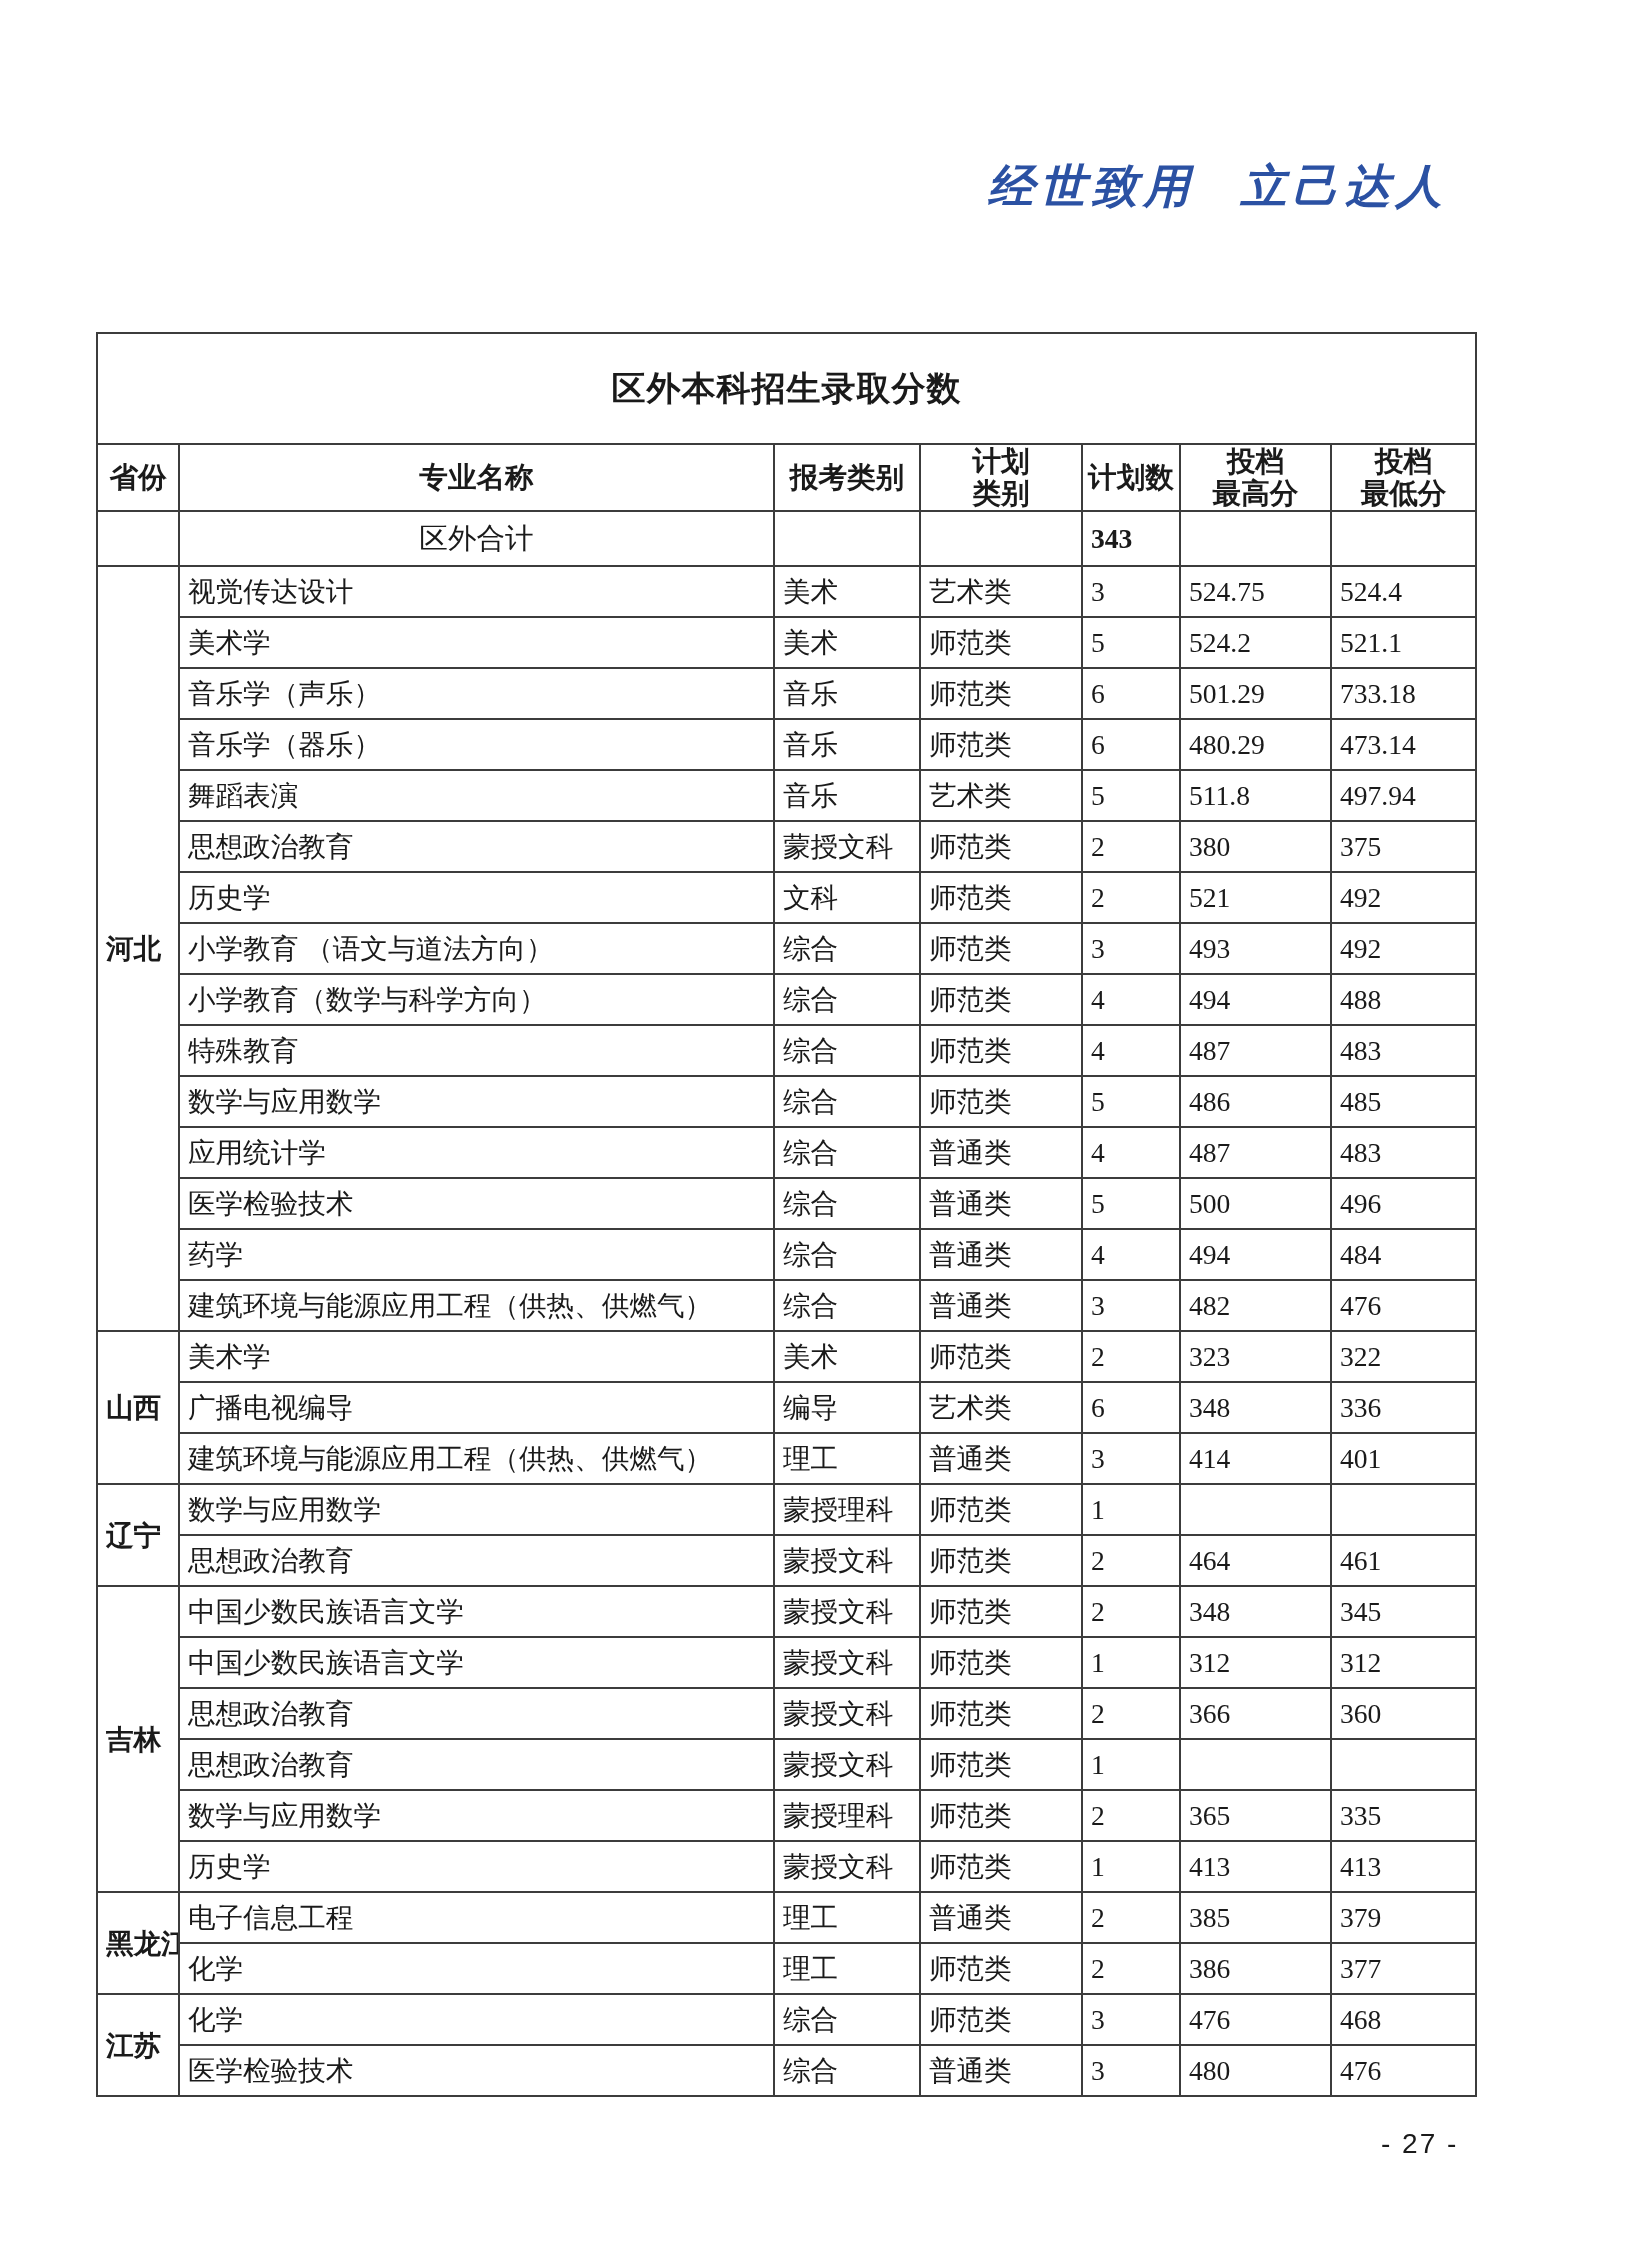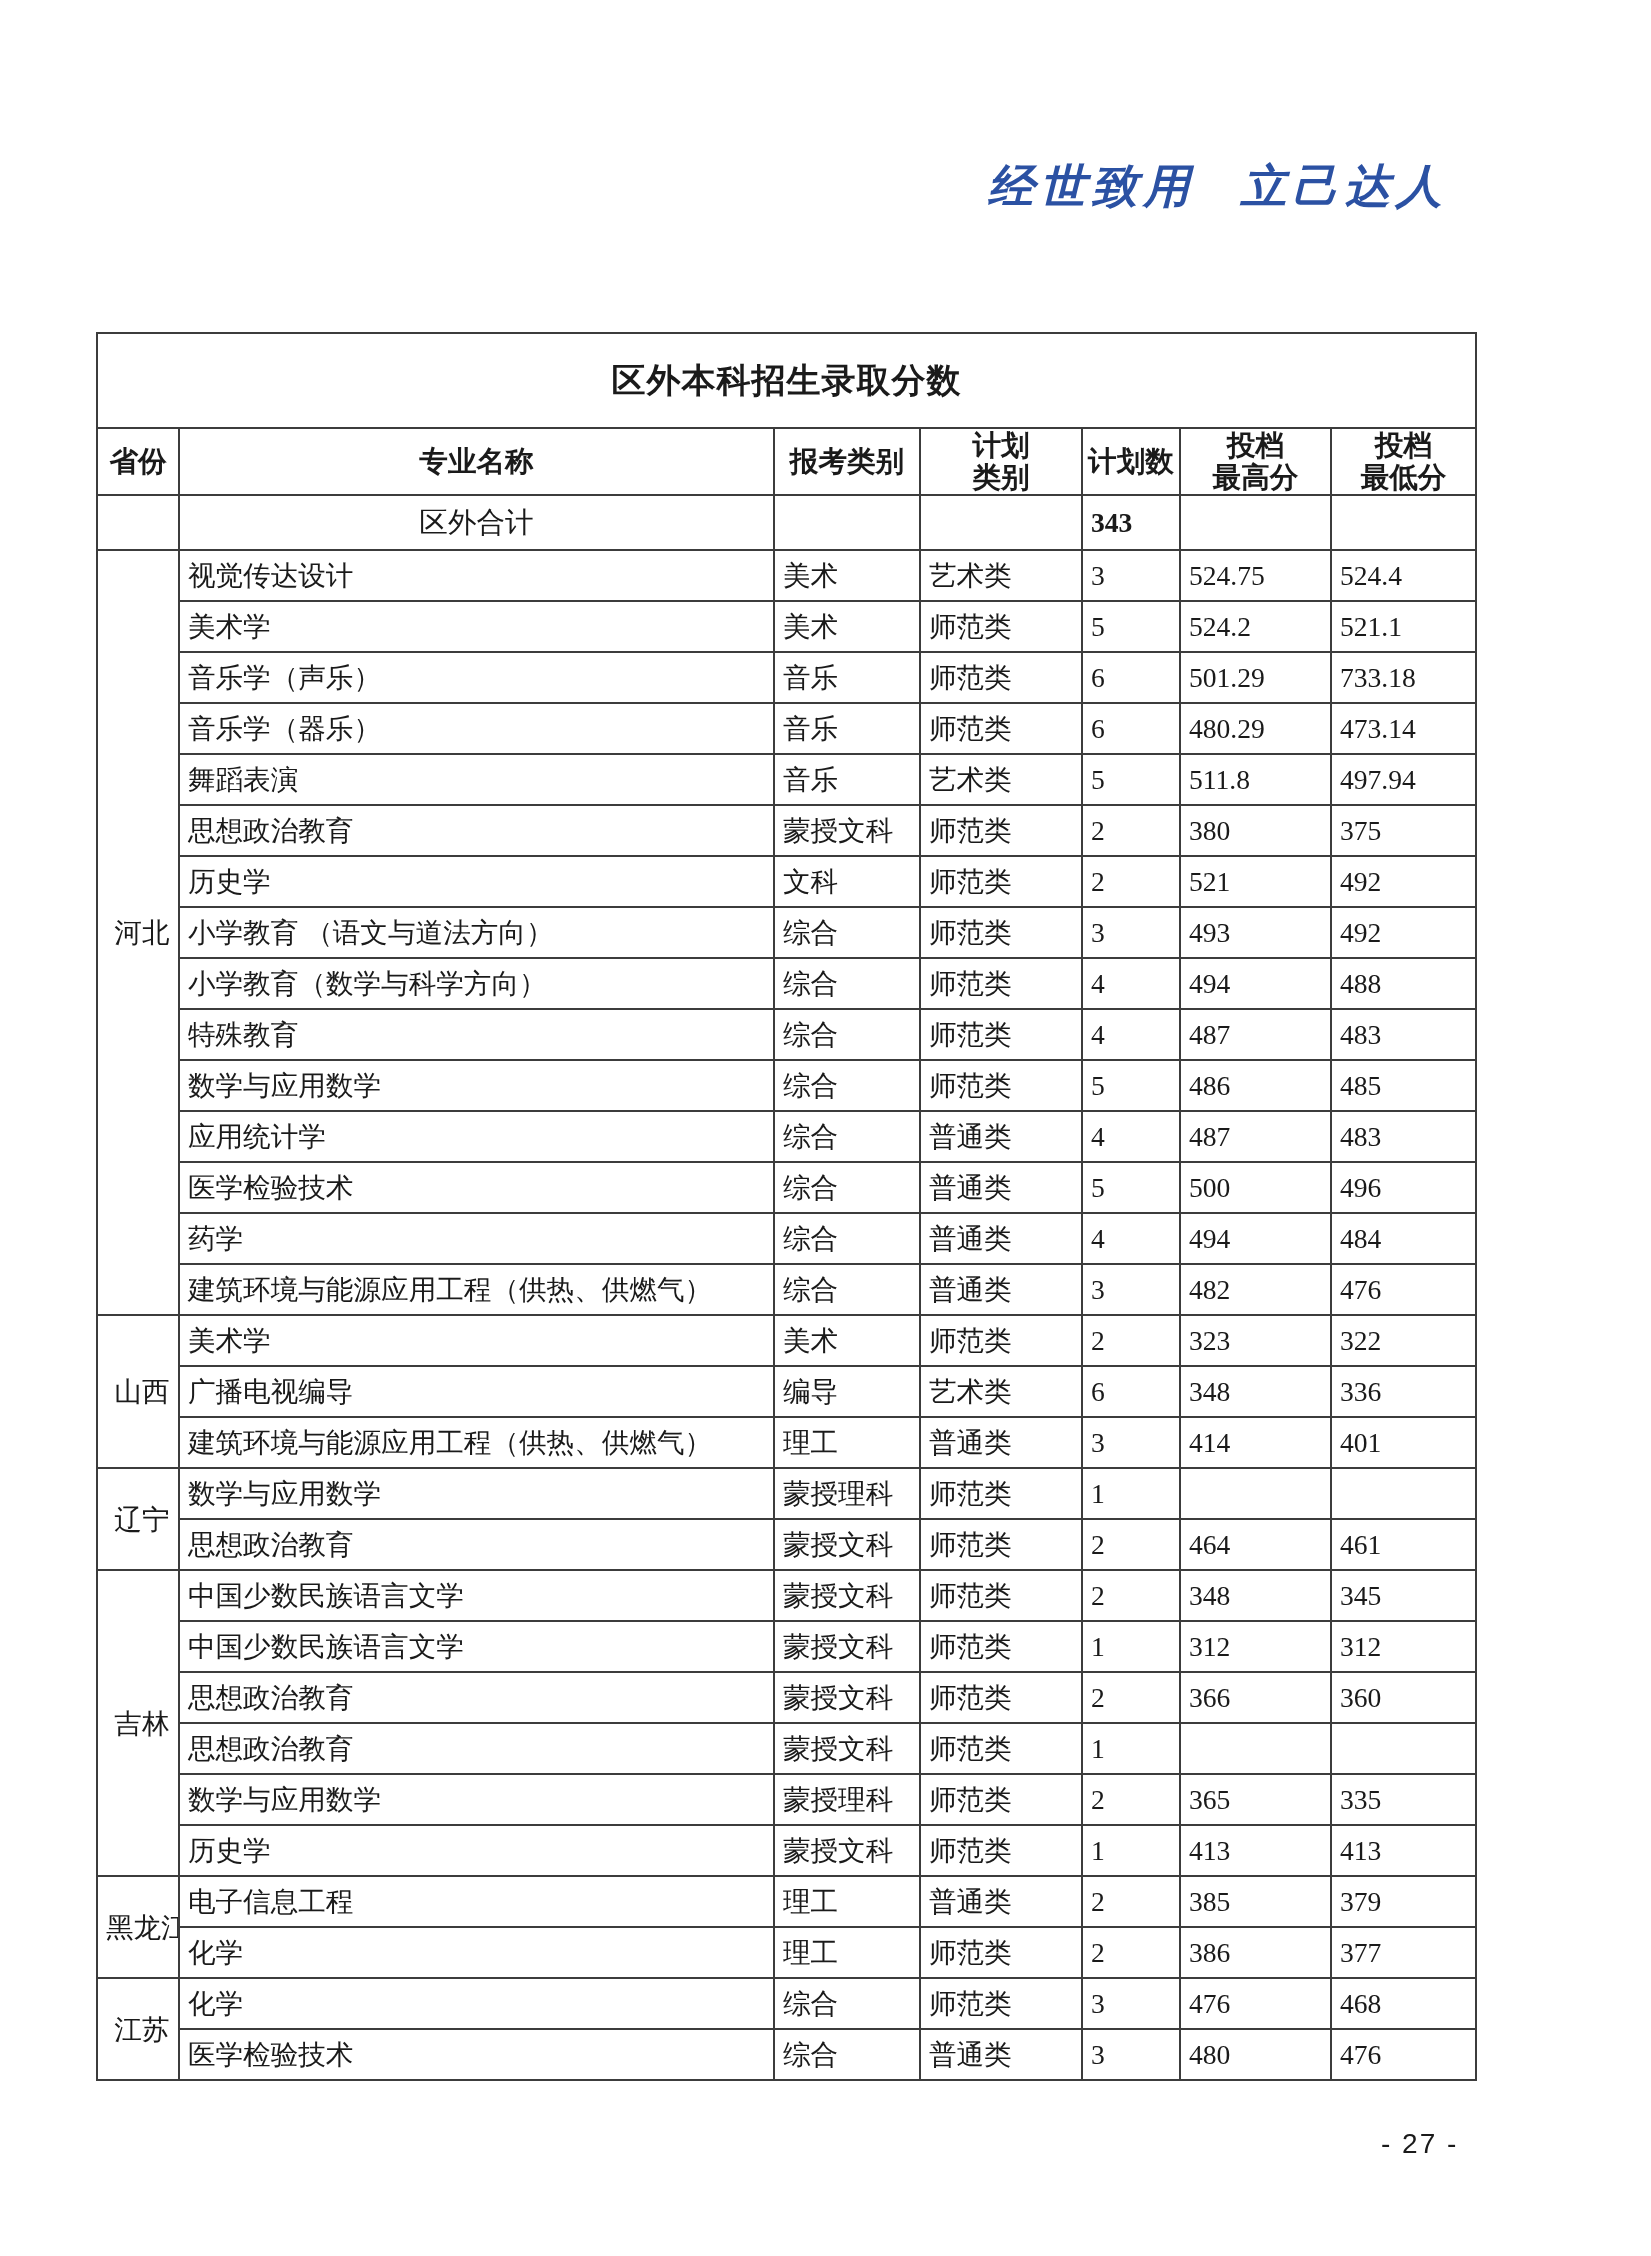--- a/index.html
+++ b/index.html
@@ -39,21 +39,21 @@
     font-size:27.6px;
     padding:0 0 0 7.9px;
     overflow:hidden;
     white-space:nowrap;
   }
   tr.title-row th{
     height:85px;
     font-size:34px;
     font-weight:bold;
     text-align:center;
-    padding:4px;
+    padding:12px;
     letter-spacing:1px;
     margin-left:28px;
   }
   tr.header-row th{
     height:65px;
     font-size:28.6px;
     font-weight:bold;
     text-align:center;
     padding:0;
     line-height:1.1;
@@ -62,24 +62,24 @@
   tr.summary-row td{height:53px;}
   tr.summary-row td.sum-label{
     text-align:center;
     font-weight:normal;
     font-size:28.6px;
     padding:0;
   }
   tr.summary-row td.sum-value{font-weight:bold;margin-top:18px;}
   tbody tr.data-row td{height:49px;}
   td.province{
-    text-align:center;
     padding:0;
     font-size:27.6px;
     white-space:nowrap;
+    font-weight:bold;
   }
   .page-number{
     position:absolute;
     left:1381px;
     top:2128px;
     font-family:"Liberation Sans","DejaVu Sans",sans-serif;
     font-size:28px;
     color:#1a1a1a;
     letter-spacing:2px;
     white-space:nowrap;

